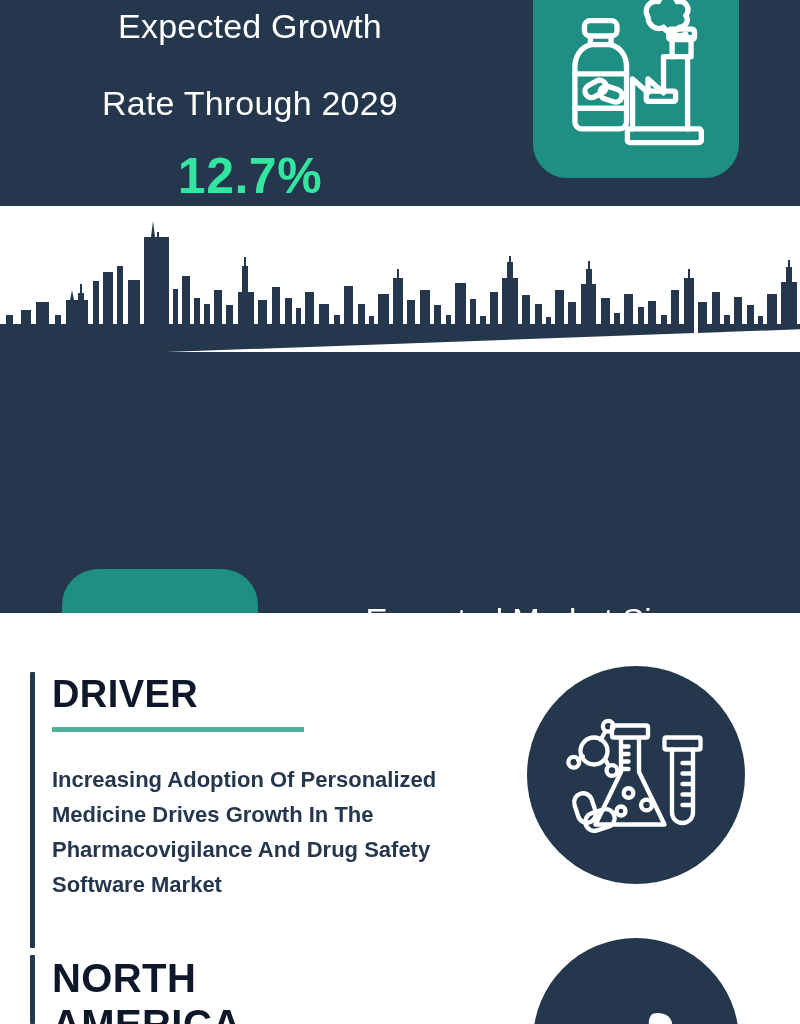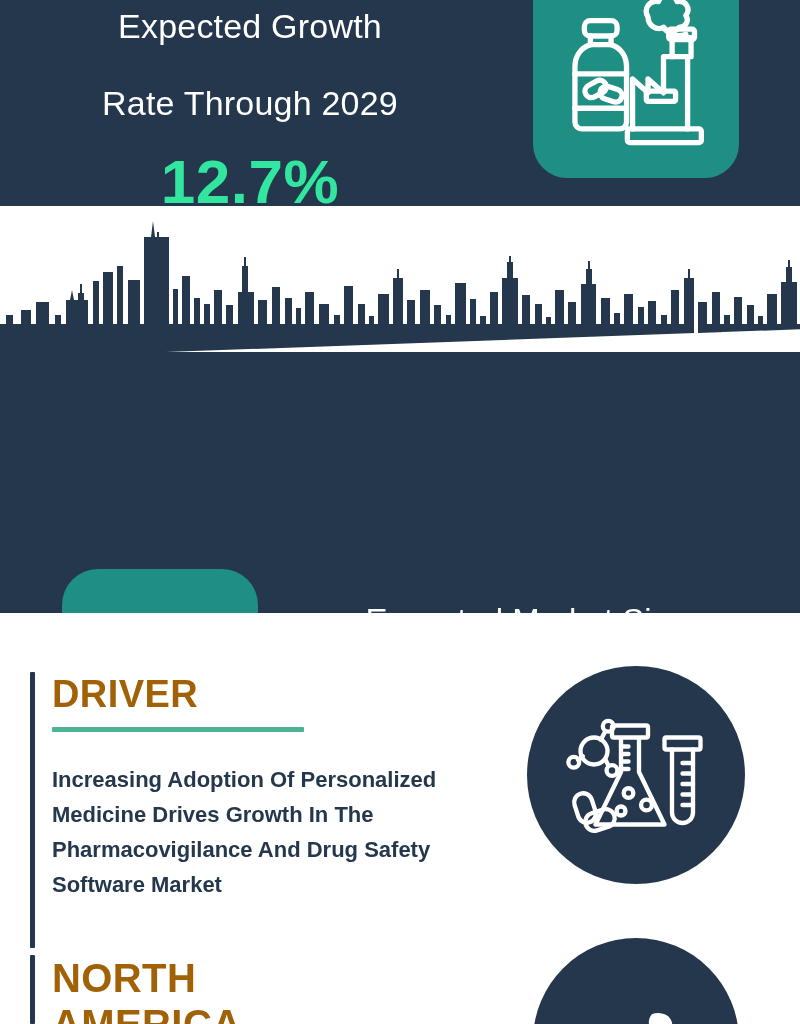--- a/index.html
+++ b/index.html
@@ -19,22 +19,22 @@
   .growth-text{
     position:absolute;left:0;top:-28px;width:500px;
     text-align:center;
   }
   .growth-title{
     color:#ffffff;font-size:34px;line-height:45px;font-weight:400;
     letter-spacing:.2px;
     margin-top:32px;
   }
   .growth-value{
-    color:#32e6a0;font-size:62px;line-height:72px;font-weight:700;
-    margin-top:20px;letter-spacing:.5px;
+    color:#32e6a0;font-size:50px;line-height:72px;font-weight:700;
+    margin-top:14px;letter-spacing:.5px;
   }
   .icon-tile{
     position:absolute;
     background:#1f8f84;
     border-radius:34px;
   }
   .tile-factory{left:533px;top:-44px;width:206px;height:222px;}
   .tile-factory svg{position:absolute;left:50%;top:50%;transform:translate(-50%,-46%);}
 
   
@@ -61,21 +61,21 @@
     position:absolute;left:0;top:613px;width:800px;height:411px;background:#ffffff;
   }
 
   .block{position:absolute;}
   .vbar{
     position:absolute;left:0;top:0;width:5px;background:#25374d;border-radius:1px;
   }
   .block-body{position:absolute;left:22px;top:0;}
 
   .block-heading{
-    color:#a16207;font-size:38px;line-height:44px;font-weight:700;
+    color:#0f172a;font-size:38px;line-height:44px;font-weight:700;
     letter-spacing:.4px;
   }
   .heading-rule{
     width:252px;height:5px;background:#4eb094;margin-top:11px;border-radius:1px;
   }
   .block-desc{
     color:#25374d;font-size:22px;line-height:35px;font-weight:700;
     margin-top:30px;width:452px;
   }
 

